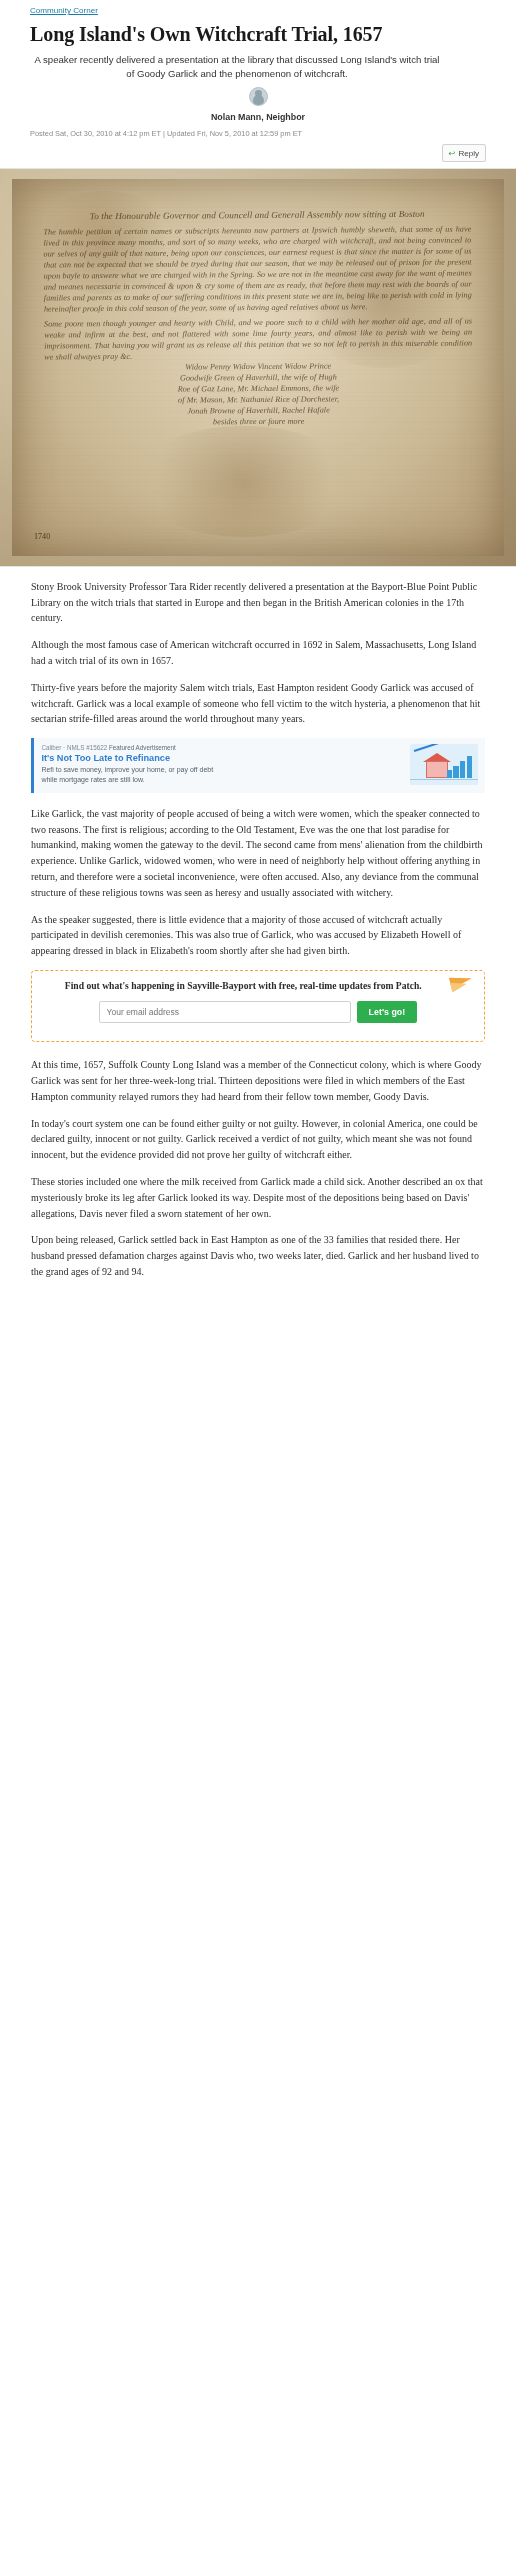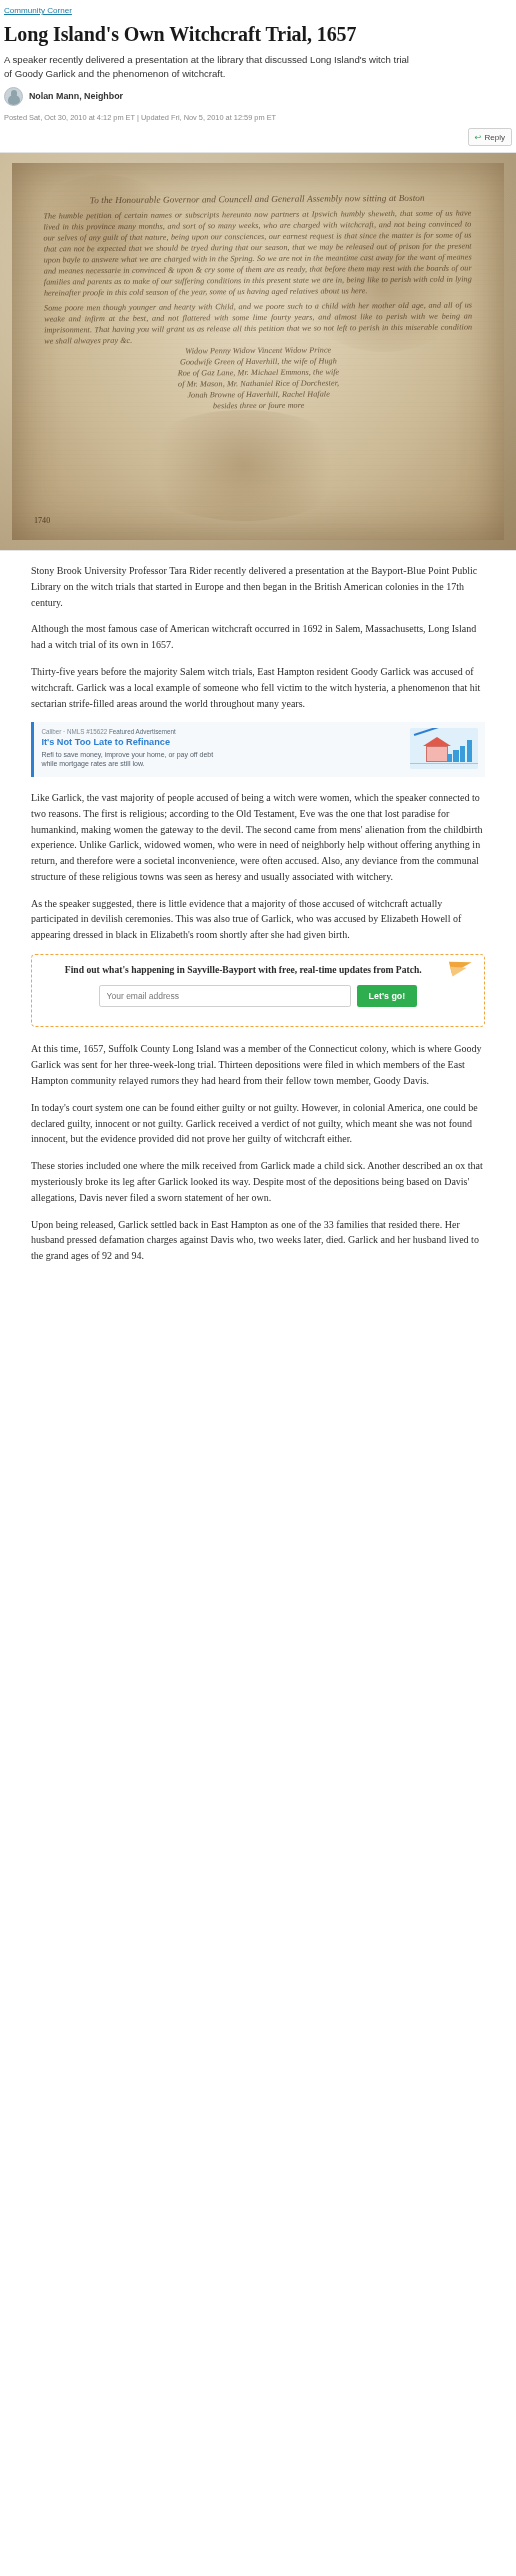--- a/index.html
+++ b/index.html
@@ -12,21 +12,21 @@
     width: 516px;
     color: #2b2b2b;
     -webkit-font-smoothing: antialiased;
   }
   .page {
     width: 516px;
     position: relative;
     padding: 0;
   }
   .inner {
-    padding: 0 4px;
+    padding: 0 30px;
   }
   a { color: #1a7ea8; text-decoration: none; }
 
   .kicker {
     font-size: 8.1px;
     color: #1a7ea8;
     text-decoration: underline;
     padding-top: 5.9px;
     display: inline-block;
   }
@@ -38,26 +38,28 @@
     color: #1a1a1a;
     margin: 5.9px 0 7.4px 0;
     letter-spacing: -0.1px;
   }
   .standfirst {
     font-size: 9.6px;
     line-height: 1.45;
     color: #333;
     margin: 0 0 6px 0;
     max-width: 414px;
+    text-align: center;
   }
   .byline {
     display: flex;
     align-items: center;
     gap: 5.9px;
     margin: 4.4px 0 7.4px 0;
+    flex-direction: column;
   }
   .avatar {
     width: 19px; height: 19px;
     border-radius: 50%;
     background: #c9d3d8;
     border: 0.7px solid #b3bfc6;
     position: relative;
     overflow: hidden;
     flex: none;
   }

